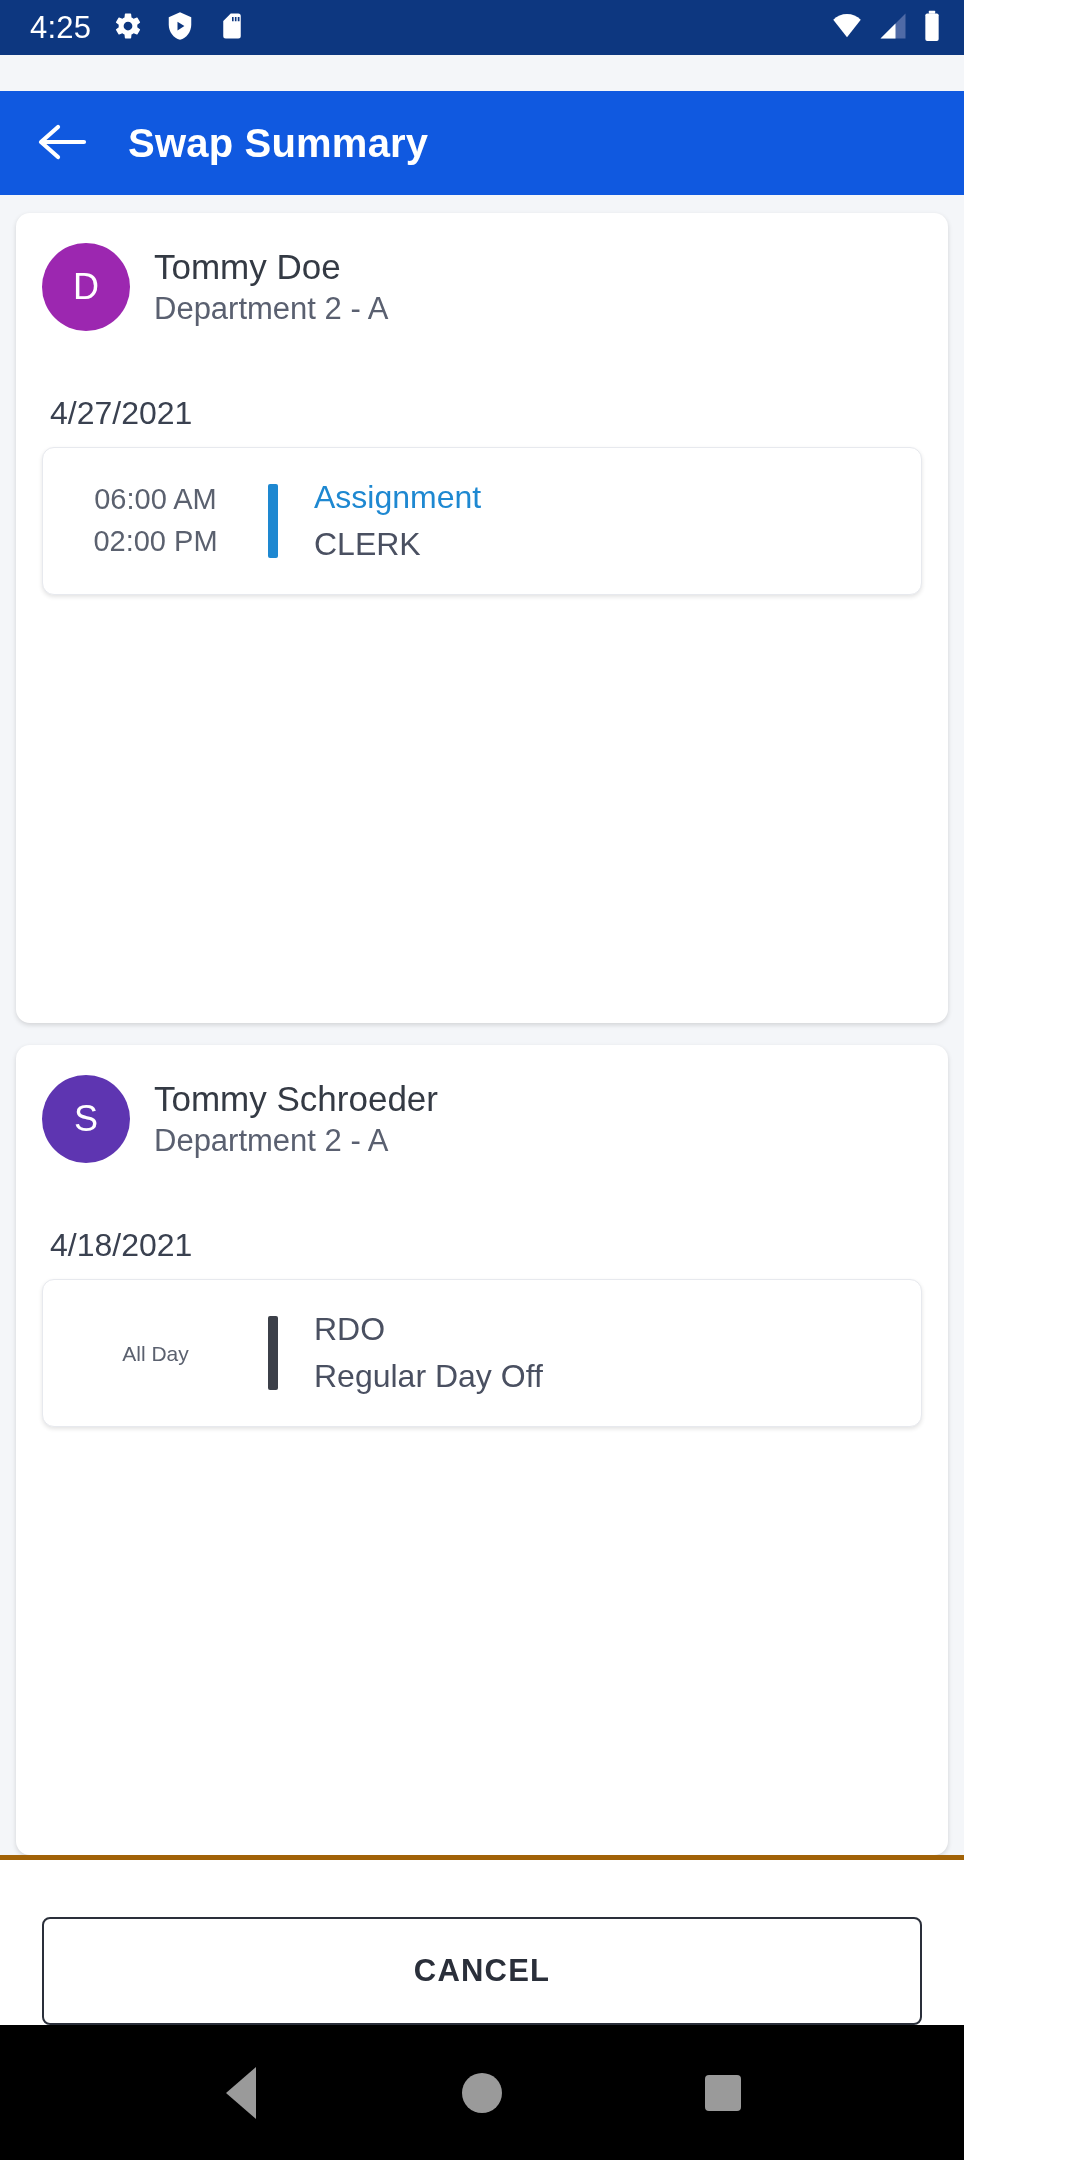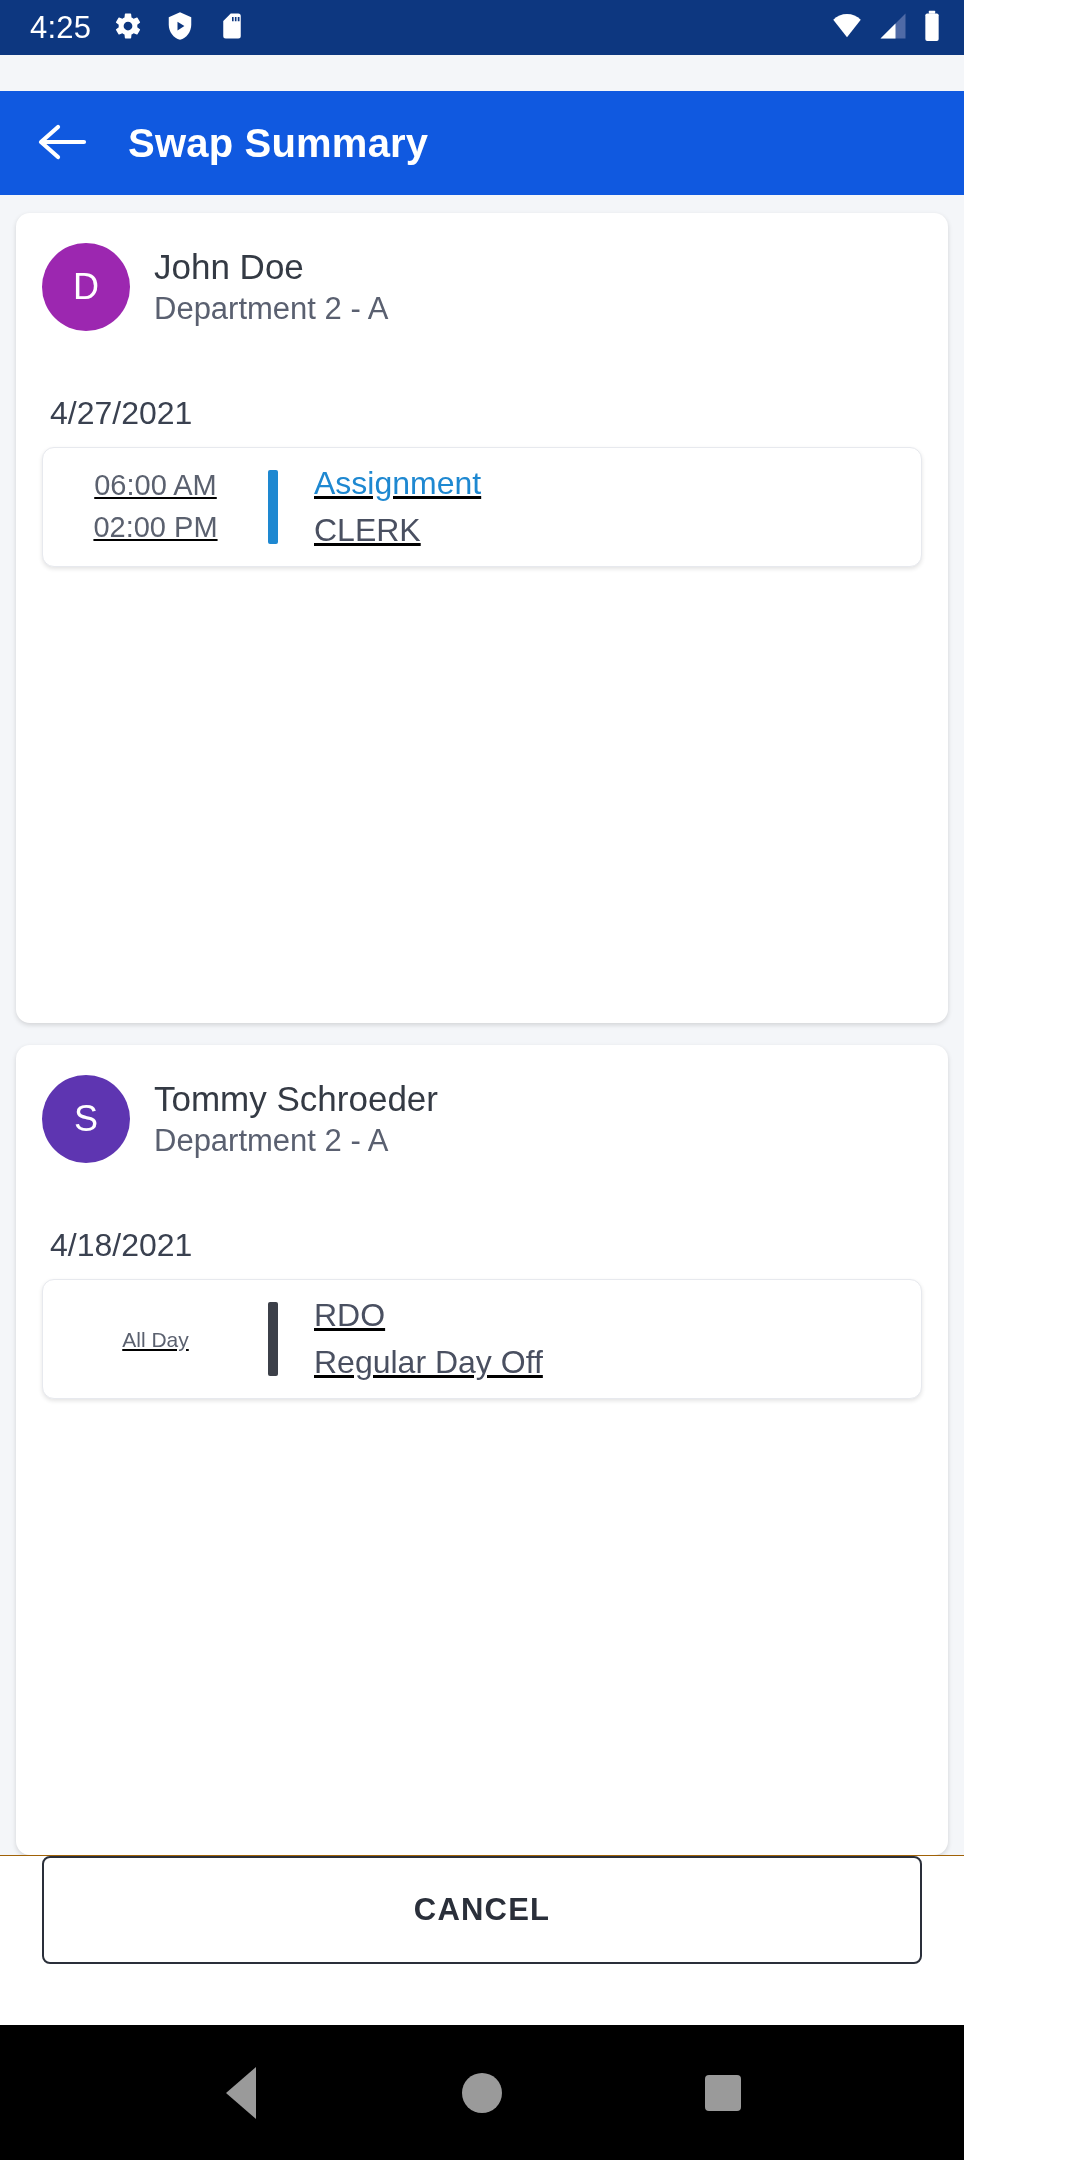--- a/index.html
+++ b/index.html
@@ -146,23 +146,22 @@
   }
 
   .shift-box {
     margin-top: 18px;
     background: #ffffff;
     border: 1px solid #e7e9ee;
     border-radius: 12px;
     box-shadow: 0 2px 4px rgba(0,0,0,0.11);
     display: flex;
     align-items: stretch;
-    padding: 18px 0;
+    padding: 32px 0;
     min-height: 120px;
-    text-decoration: underline;
   }
   .shift-time {
     width: 225px;
     flex: 0 0 225px;
     display: flex;
     flex-direction: column;
     align-items: center;
     justify-content: center;
     gap: 10px;
     font-size: 29px;
@@ -192,23 +191,23 @@
     font-size: 32px;
     color: #4a5061;
     line-height: 1.1;
   }
 
   
   .action-bar {
     flex: 0 0 170px;
     height: 170px;
     background: #ffffff;
-    border-top: 1px solid #a16207;
-    display: flex;
-    align-items: flex-start;
+    border-top: 5px solid #a16207;
+    display: flex;
+    align-items: flex-end;
     justify-content: center;
     gap: 20px;
     padding: 0 42px;
   }
   .btn {
     height: 108px;
     border-radius: 8px;
     font-size: 31px;
     font-weight: 700;
     letter-spacing: 1.2px;
@@ -322,21 +321,21 @@
     </button>
     <span class="app-title">Swap Summary</span>
   </div>
 
   <div class="content">
 
     <div class="person-card">
       <div class="person-head">
         <div class="avatar" style="background:#9c27b0">D</div>
         <div class="person-text">
-          <span class="person-name">John Doe</span>
+          <span class="person-name">Tommy Doe</span>
           <span class="person-dept">Department 2 - A</span>
         </div>
       </div>
       <div class="shift-date">4/27/2021</div>
       <div class="shift-box">
         <div class="shift-time">
           <span>06:00 AM</span>
           <span>02:00 PM</span>
         </div>
         <div class="shift-bar" style="background:#1e88d1"></div>

